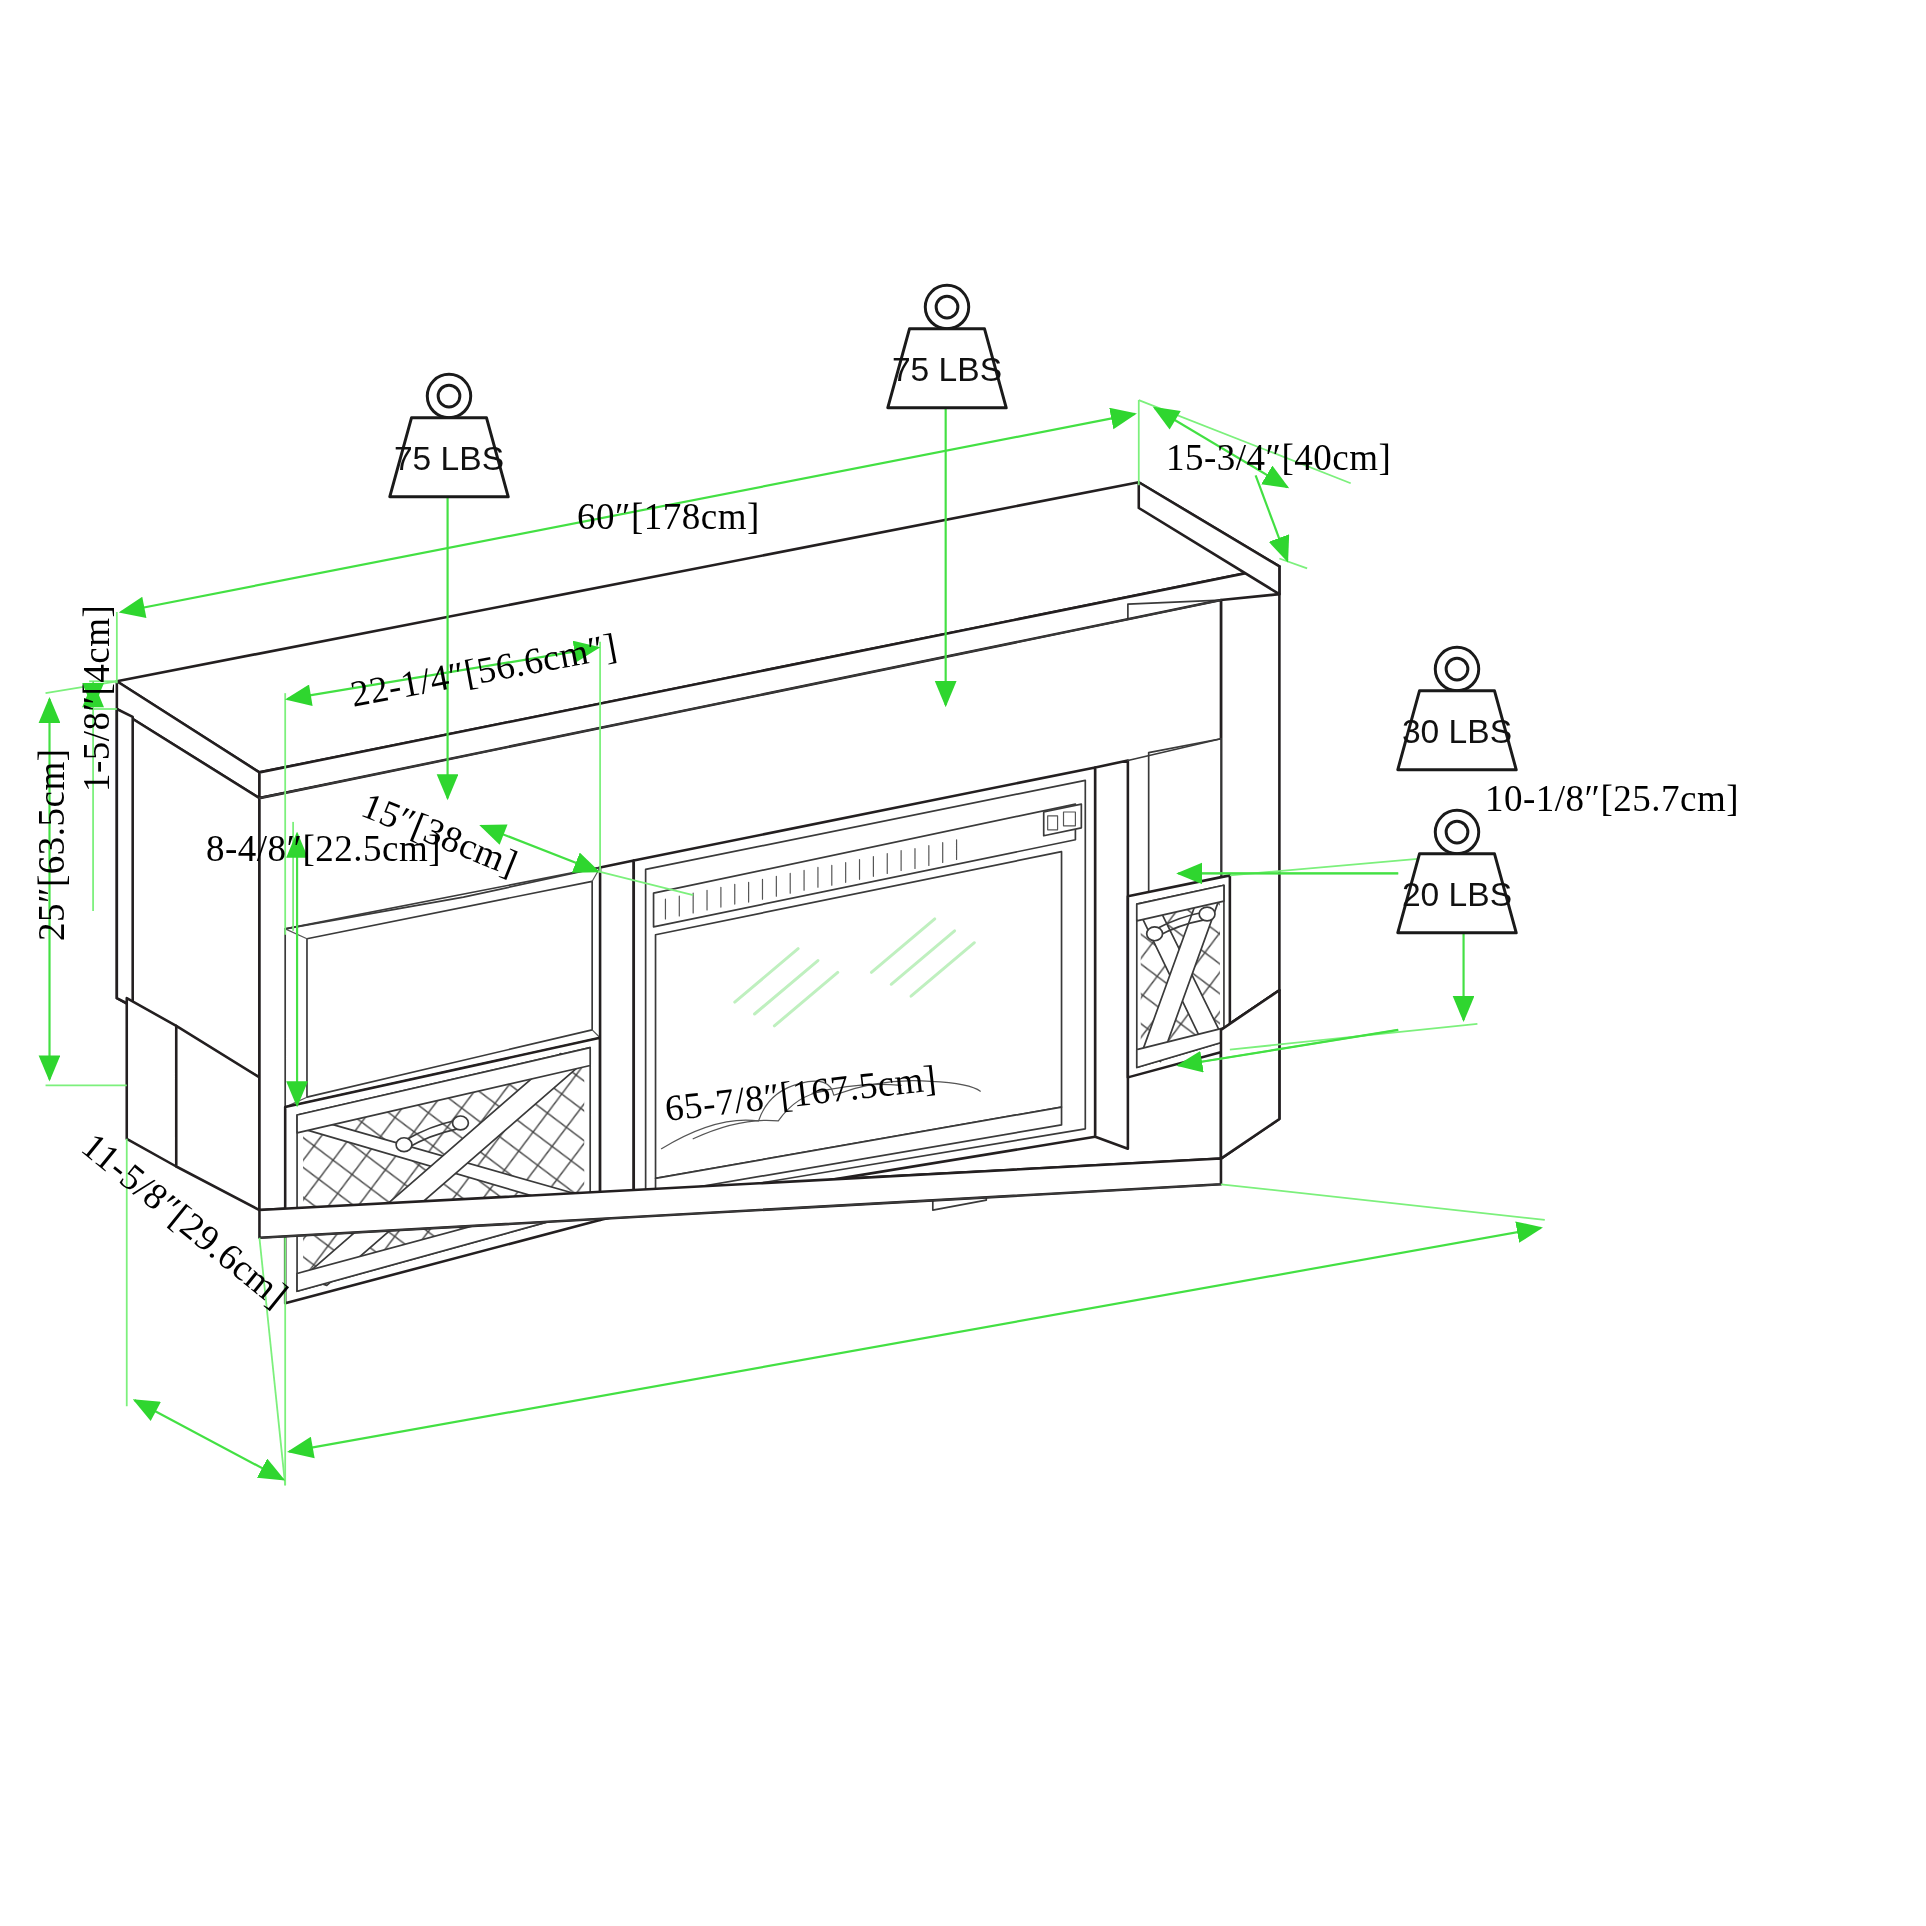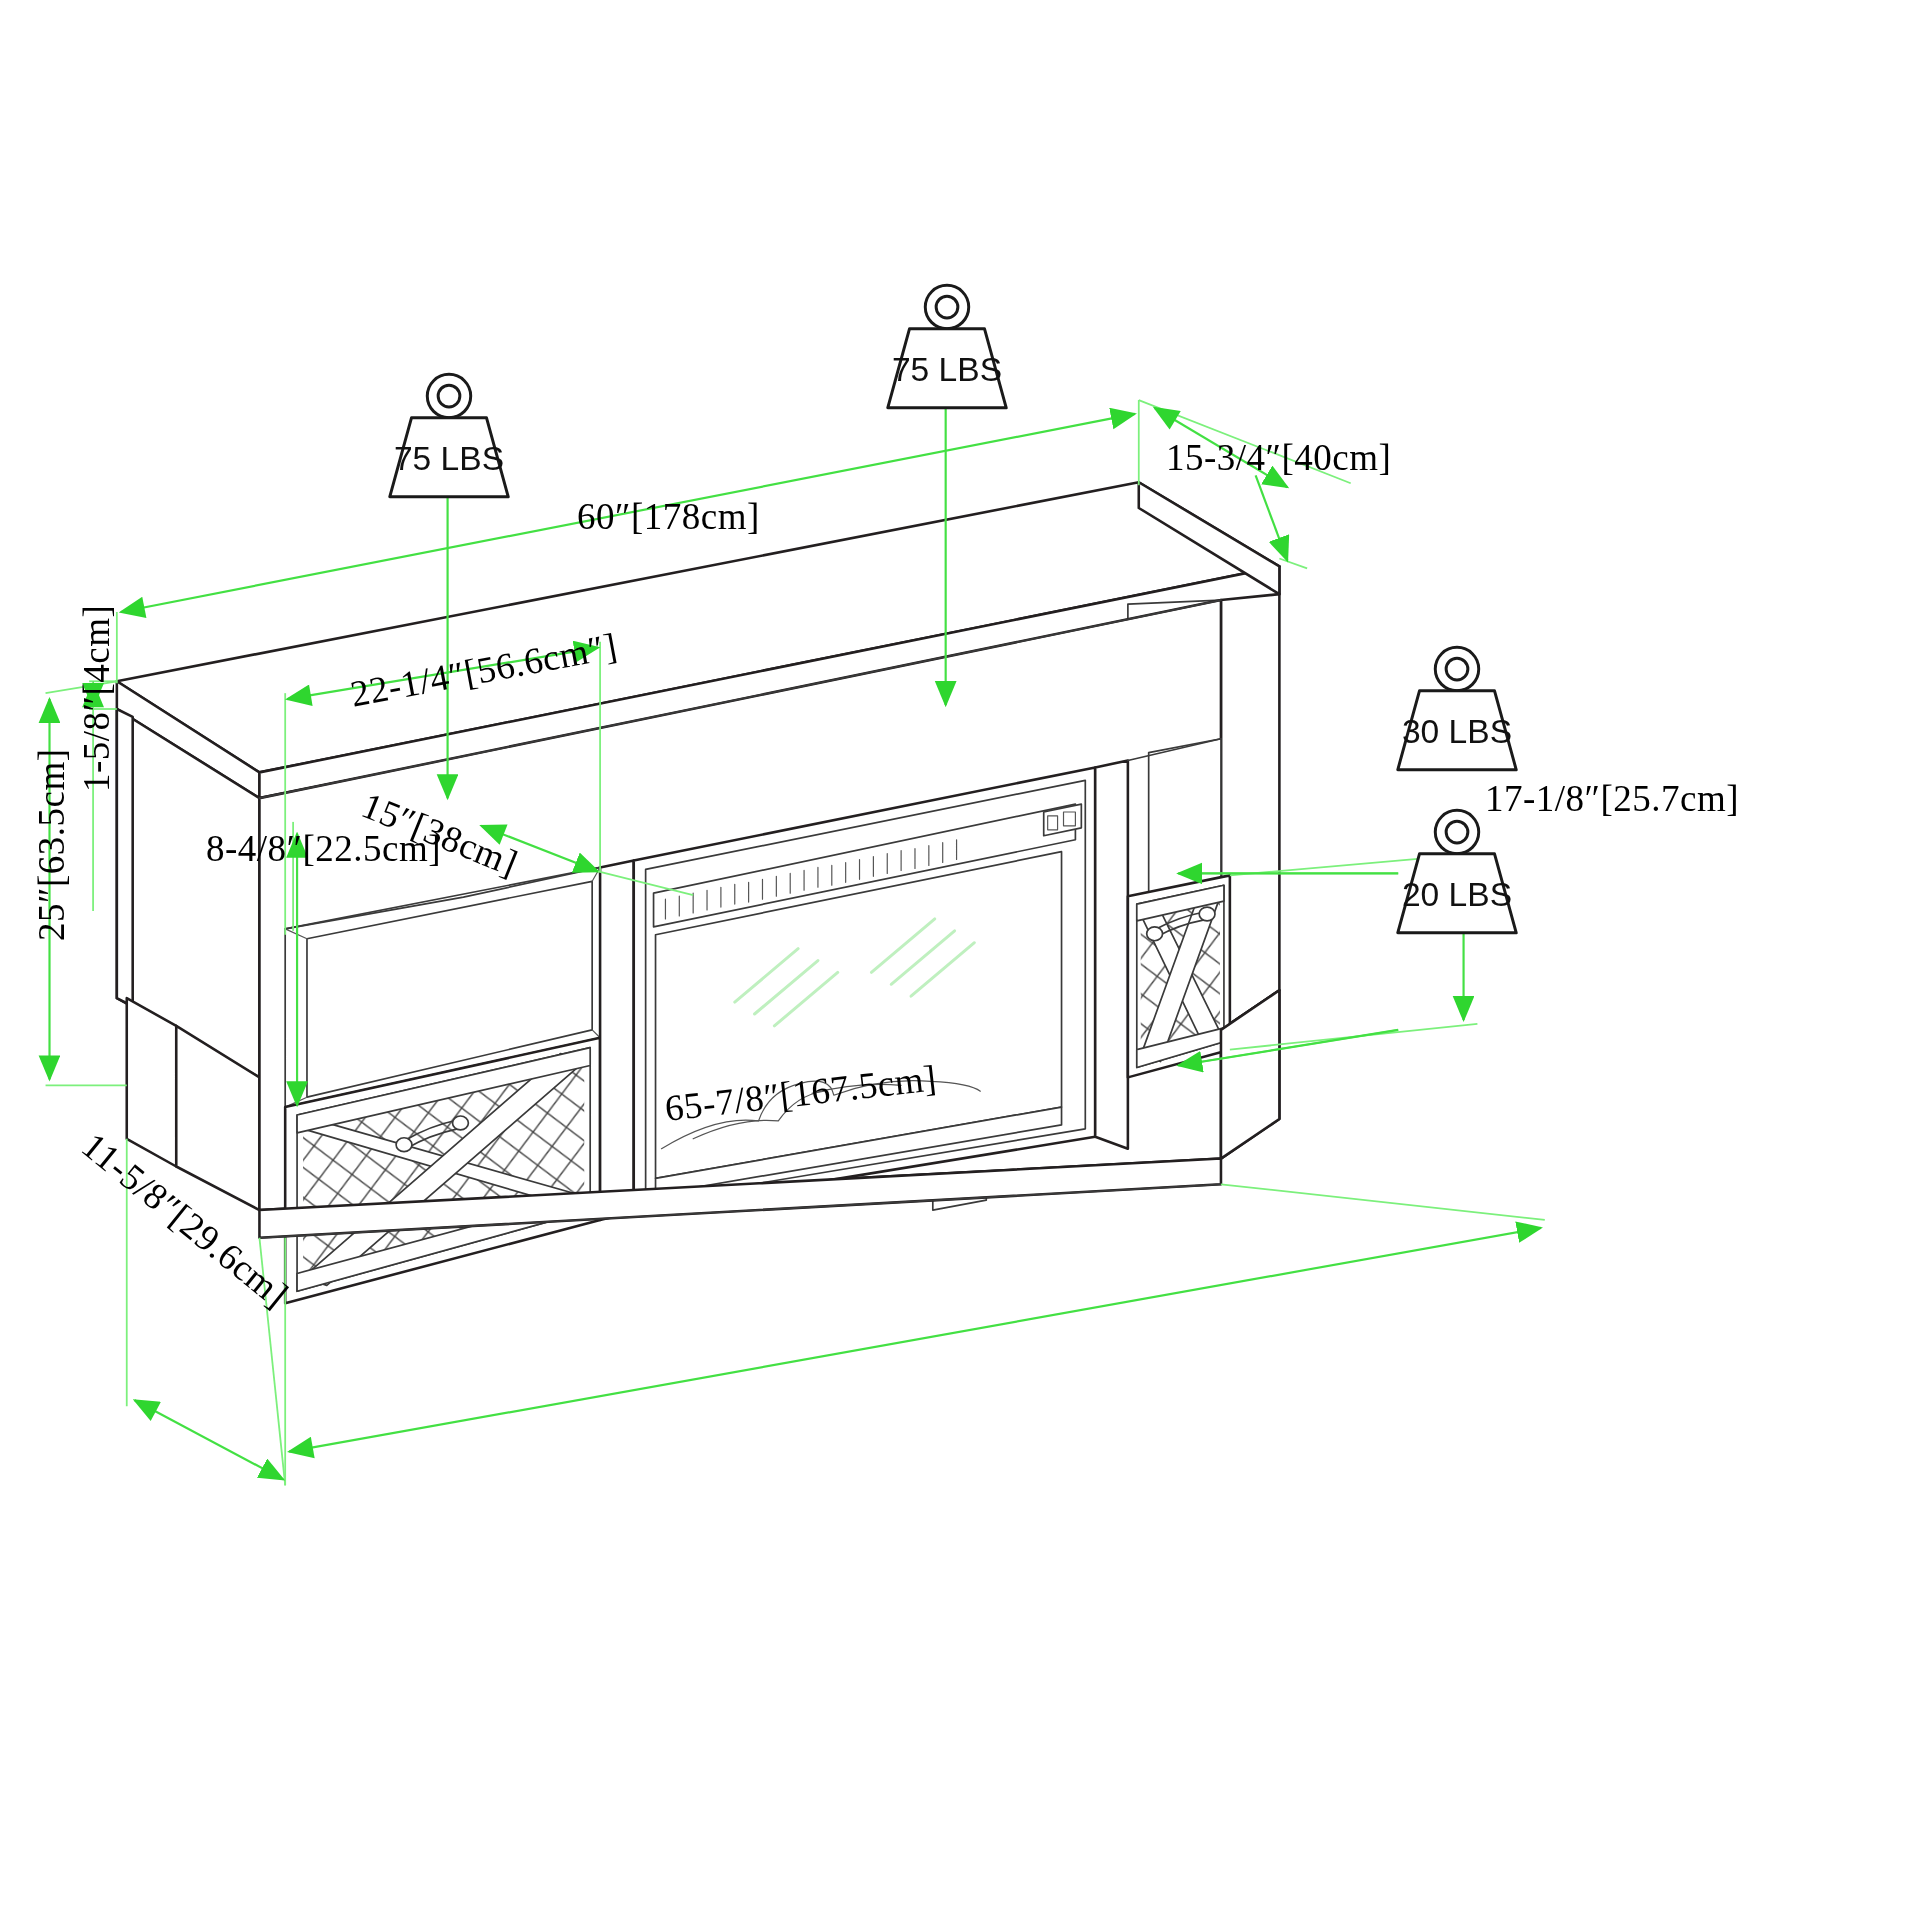--- a/index.html
+++ b/index.html
@@ -250,21 +250,21 @@
     <div class="dimtext" style="position:absolute;left:351px;top:673px;transform:rotate(-10.5deg);transform-origin:left center;">22-1/4″[56.6cm″]</div>
 
     <div class="dimtext" style="position:absolute;left:30px;top:941px;transform:rotate(-90deg);transform-origin:left top;white-space:nowrap;">25″[63.5cm]</div>
 
     <div class="dimtext" style="position:absolute;left:75px;top:792px;transform:rotate(-90deg);transform-origin:left top;white-space:nowrap;">1-5/8″[4cm]</div>
 
     <div class="dimtext" style="position:absolute;left:206px;top:827px;transform:rotate(0deg);transform-origin:left center;">8-4/8″[22.5cm]</div>
 
     <div class="dimtext" style="position:absolute;left:364px;top:782px;transform:rotate(22deg);transform-origin:left center;">15″[38cm]</div>
 
-    <div class="dimtext" style="position:absolute;left:1485px;top:777px;transform:rotate(0deg);transform-origin:left center;">17-1/8″[25.7cm]</div>
+    <div class="dimtext" style="position:absolute;left:1485px;top:777px;transform:rotate(0deg);transform-origin:left center;">10-1/8″[25.7cm]</div>
 
     <div class="dimtext" style="position:absolute;left:665px;top:1087px;transform:rotate(-6.5deg);transform-origin:left center;">65-7/8″[167.5cm]</div>
 
     <div class="dimtext" style="position:absolute;left:87px;top:1119px;transform:rotate(39deg);transform-origin:left center;white-space:nowrap;">11-5/8″[29.6cm]</div>
   </div>
 
 </div>
 
 
 </body></html>

